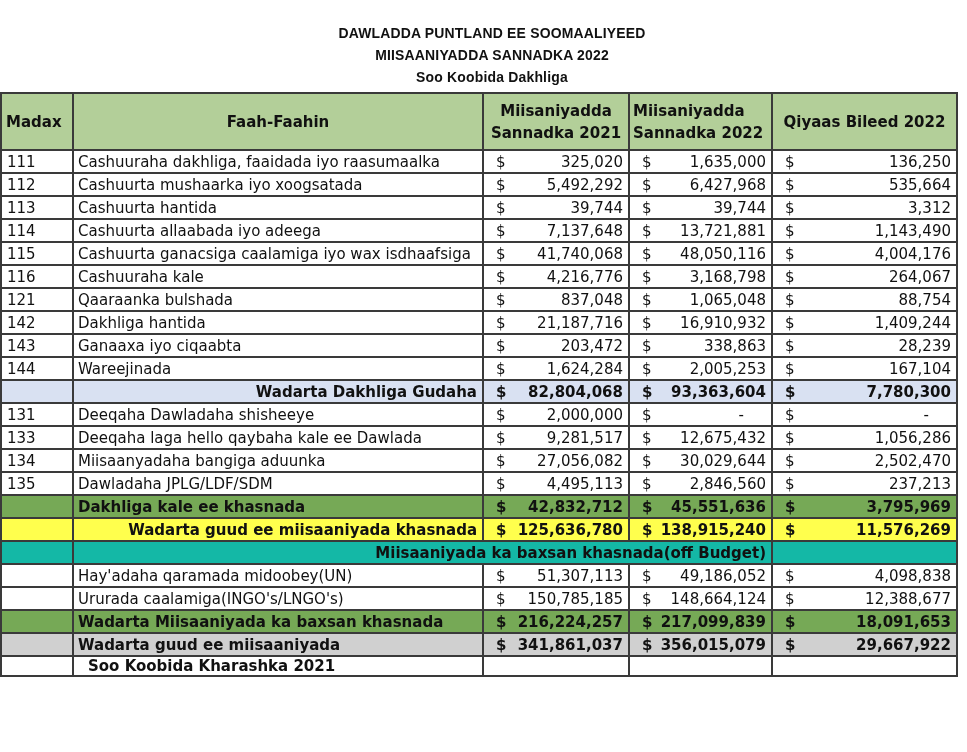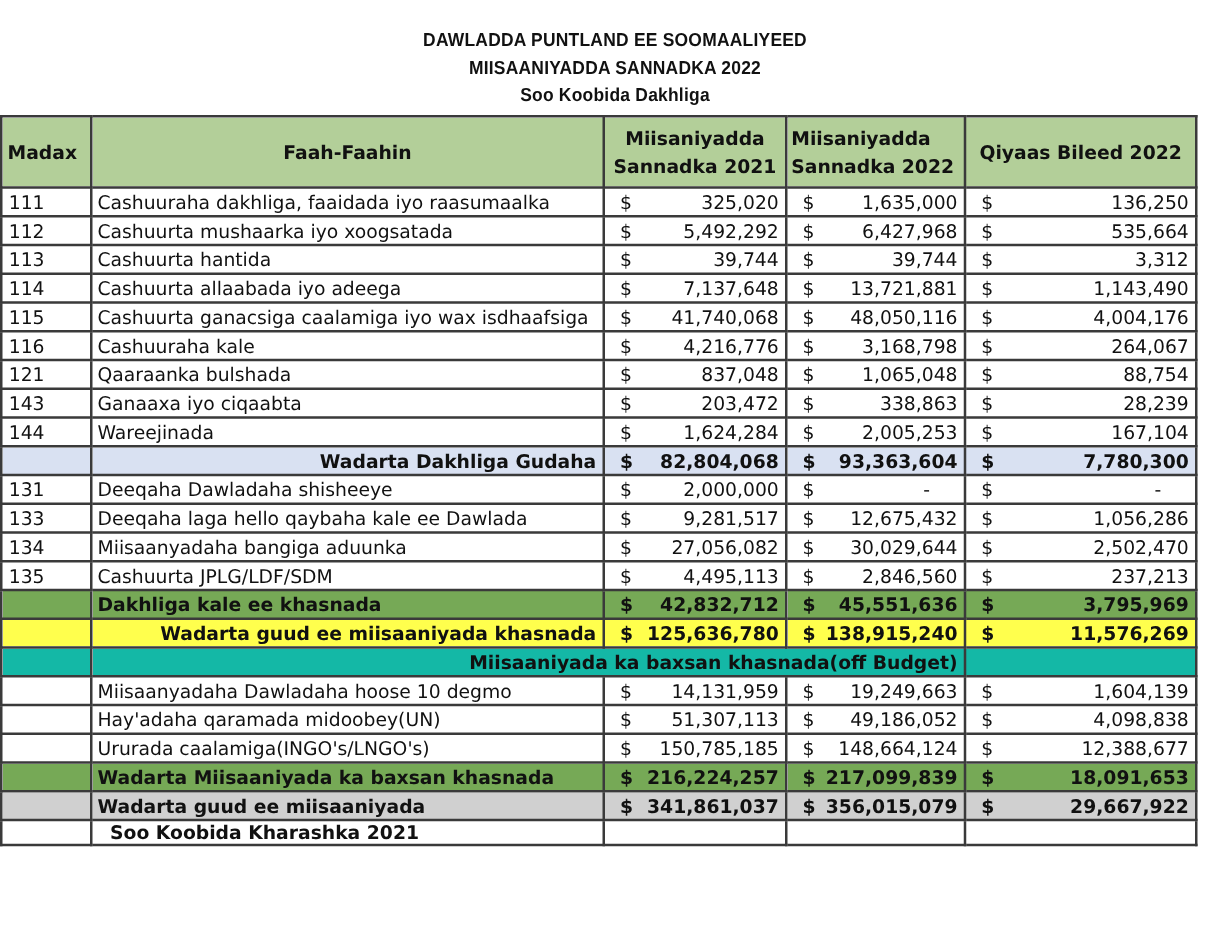--- a/index.html
+++ b/index.html
@@ -203,20 +203,42 @@
           </div>
         </td>
         <td>
           <div class="money">
             <span class="cur">$</span>
             <span>88,754</span>
           </div>
         </td>
       </tr>
       <tr>
+        <td>142</td>
+        <td class="desc">Dakhliga hantida</td>
+        <td>
+          <div class="money">
+            <span class="cur">$</span>
+            <span>21,187,716</span>
+          </div>
+        </td>
+        <td>
+          <div class="money">
+            <span class="cur">$</span>
+            <span>16,910,932</span>
+          </div>
+        </td>
+        <td>
+          <div class="money">
+            <span class="cur">$</span>
+            <span>1,409,244</span>
+          </div>
+        </td>
+      </tr>
+      <tr>
         <td>143</td>
         <td class="desc">Ganaaxa iyo ciqaabta</td>
         <td>
           <div class="money">
             <span class="cur">$</span>
             <span>203,472</span>
           </div>
         </td>
         <td>
           <div class="money">
@@ -336,21 +358,21 @@
         </td>
         <td>
           <div class="money">
             <span class="cur">$</span>
             <span>2,502,470</span>
           </div>
         </td>
       </tr>
       <tr>
         <td>135</td>
-        <td class="desc">Cashuurta JPLG/LDF/SDM</td>
+        <td class="desc">Dawladaha JPLG/LDF/SDM</td>
         <td>
           <div class="money">
             <span class="cur">$</span>
             <span>4,495,113</span>
           </div>
         </td>
         <td>
           <div class="money">
             <span class="cur">$</span>
             <span>2,846,560</span>
@@ -404,42 +426,20 @@
           <div class="money">
             <span class="cur">$</span>
             <span>11,576,269</span>
           </div>
         </td>
       </tr>
       <tr class="bold sub-peach">
         <td></td>
         <td class="c" colspan="3">Miisaaniyada ka baxsan khasnada(off Budget)</td>
         <td></td>
-      </tr>
-      <tr>
-        <td></td>
-        <td class="desc">Miisaanyadaha Dawladaha hoose 10 degmo</td>
-        <td>
-          <div class="money">
-            <span class="cur">$</span>
-            <span>14,131,959</span>
-          </div>
-        </td>
-        <td>
-          <div class="money">
-            <span class="cur">$</span>
-            <span>19,249,663</span>
-          </div>
-        </td>
-        <td>
-          <div class="money">
-            <span class="cur">$</span>
-            <span>1,604,139</span>
-          </div>
-        </td>
       </tr>
       <tr>
         <td></td>
         <td class="desc">Hay'adaha qaramada midoobey(UN)</td>
         <td>
           <div class="money">
             <span class="cur">$</span>
             <span>51,307,113</span>
           </div>
         </td>

